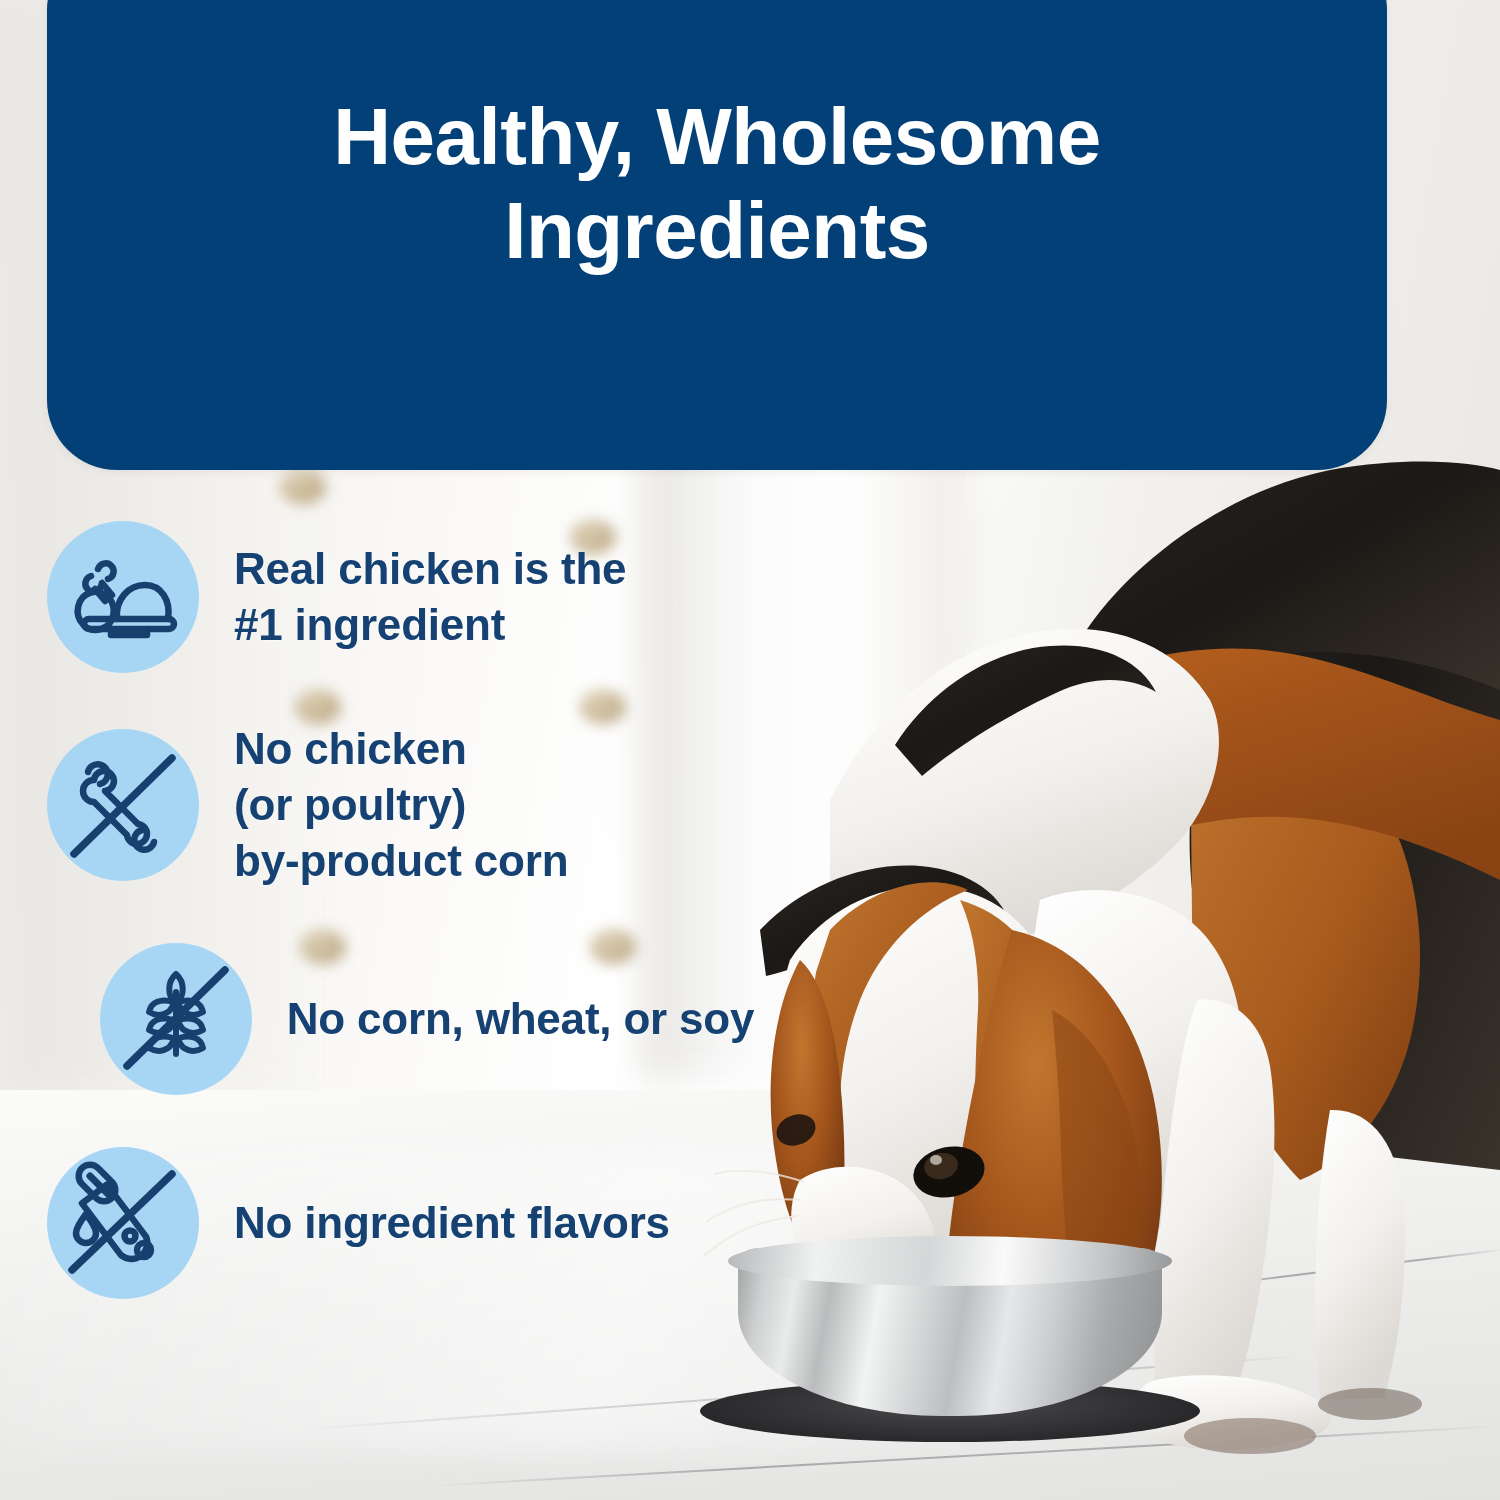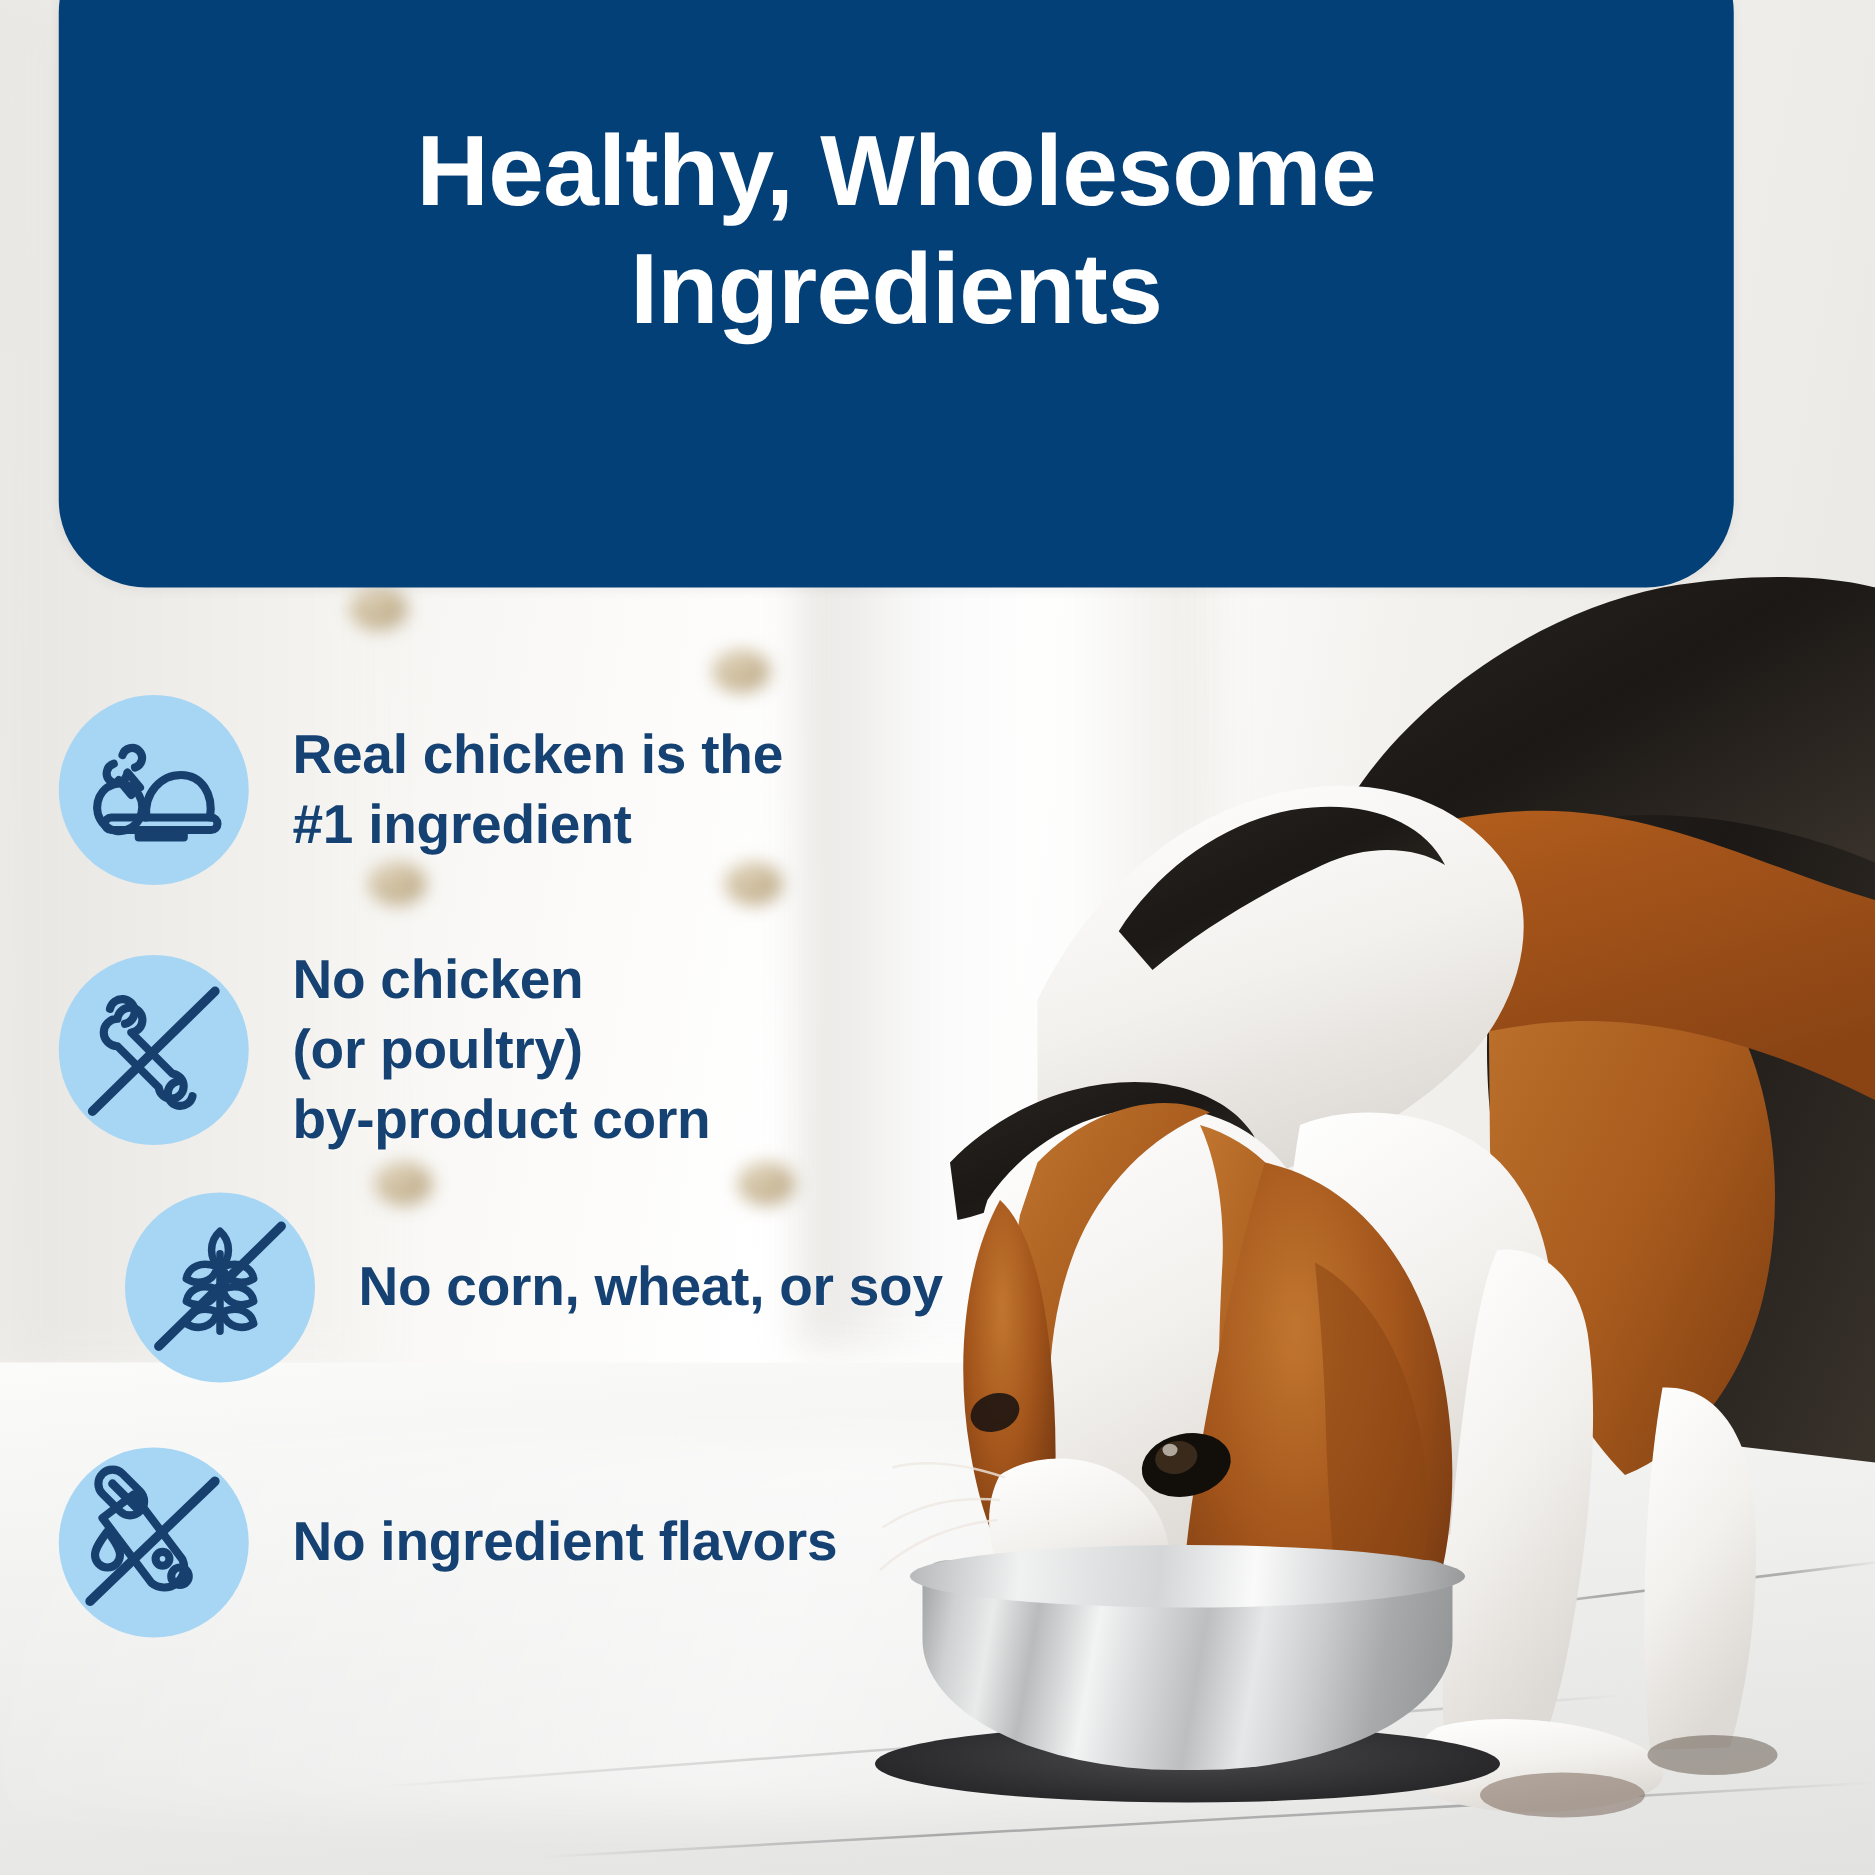--- a/index.html
+++ b/index.html
@@ -104,21 +104,21 @@
     color:#ffffff;
     font-size:80px;
     font-weight:bold;
     line-height:1.18;
     letter-spacing:-0.5px;
     padding:0 70px;
   }
 
   
   .features {
-    position:absolute; left:47px; top:556px; width:760px;
+    position:absolute; left:47px; top:521px; width:760px;
   }
   .feature {
     position:relative;
     display:flex;
     align-items:center;
     margin-bottom:46px;
     min-height:152px;
   }
   .feature-icon {
     position:relative;
@@ -136,21 +136,21 @@
     font-size:44px;
     font-weight:bold;
     line-height:1.27;
     letter-spacing:-0.2px;
     text-shadow:0 1px 2px rgba(255,255,255,.6);
   }
   .feature-text span { display:block; white-space:nowrap; }
 
   
   #feat-0 { margin-bottom:48px; }
-  #feat-1 { margin-bottom:30px; }
+  #feat-1 { margin-bottom:54px; }
   #feat-2 { margin-bottom:52px;justify-content:center; }
 </style>
 </head>
 <body>
 
 <div id="canvas">
 
   <div class="photo">
 
     <div class="wall"></div>

